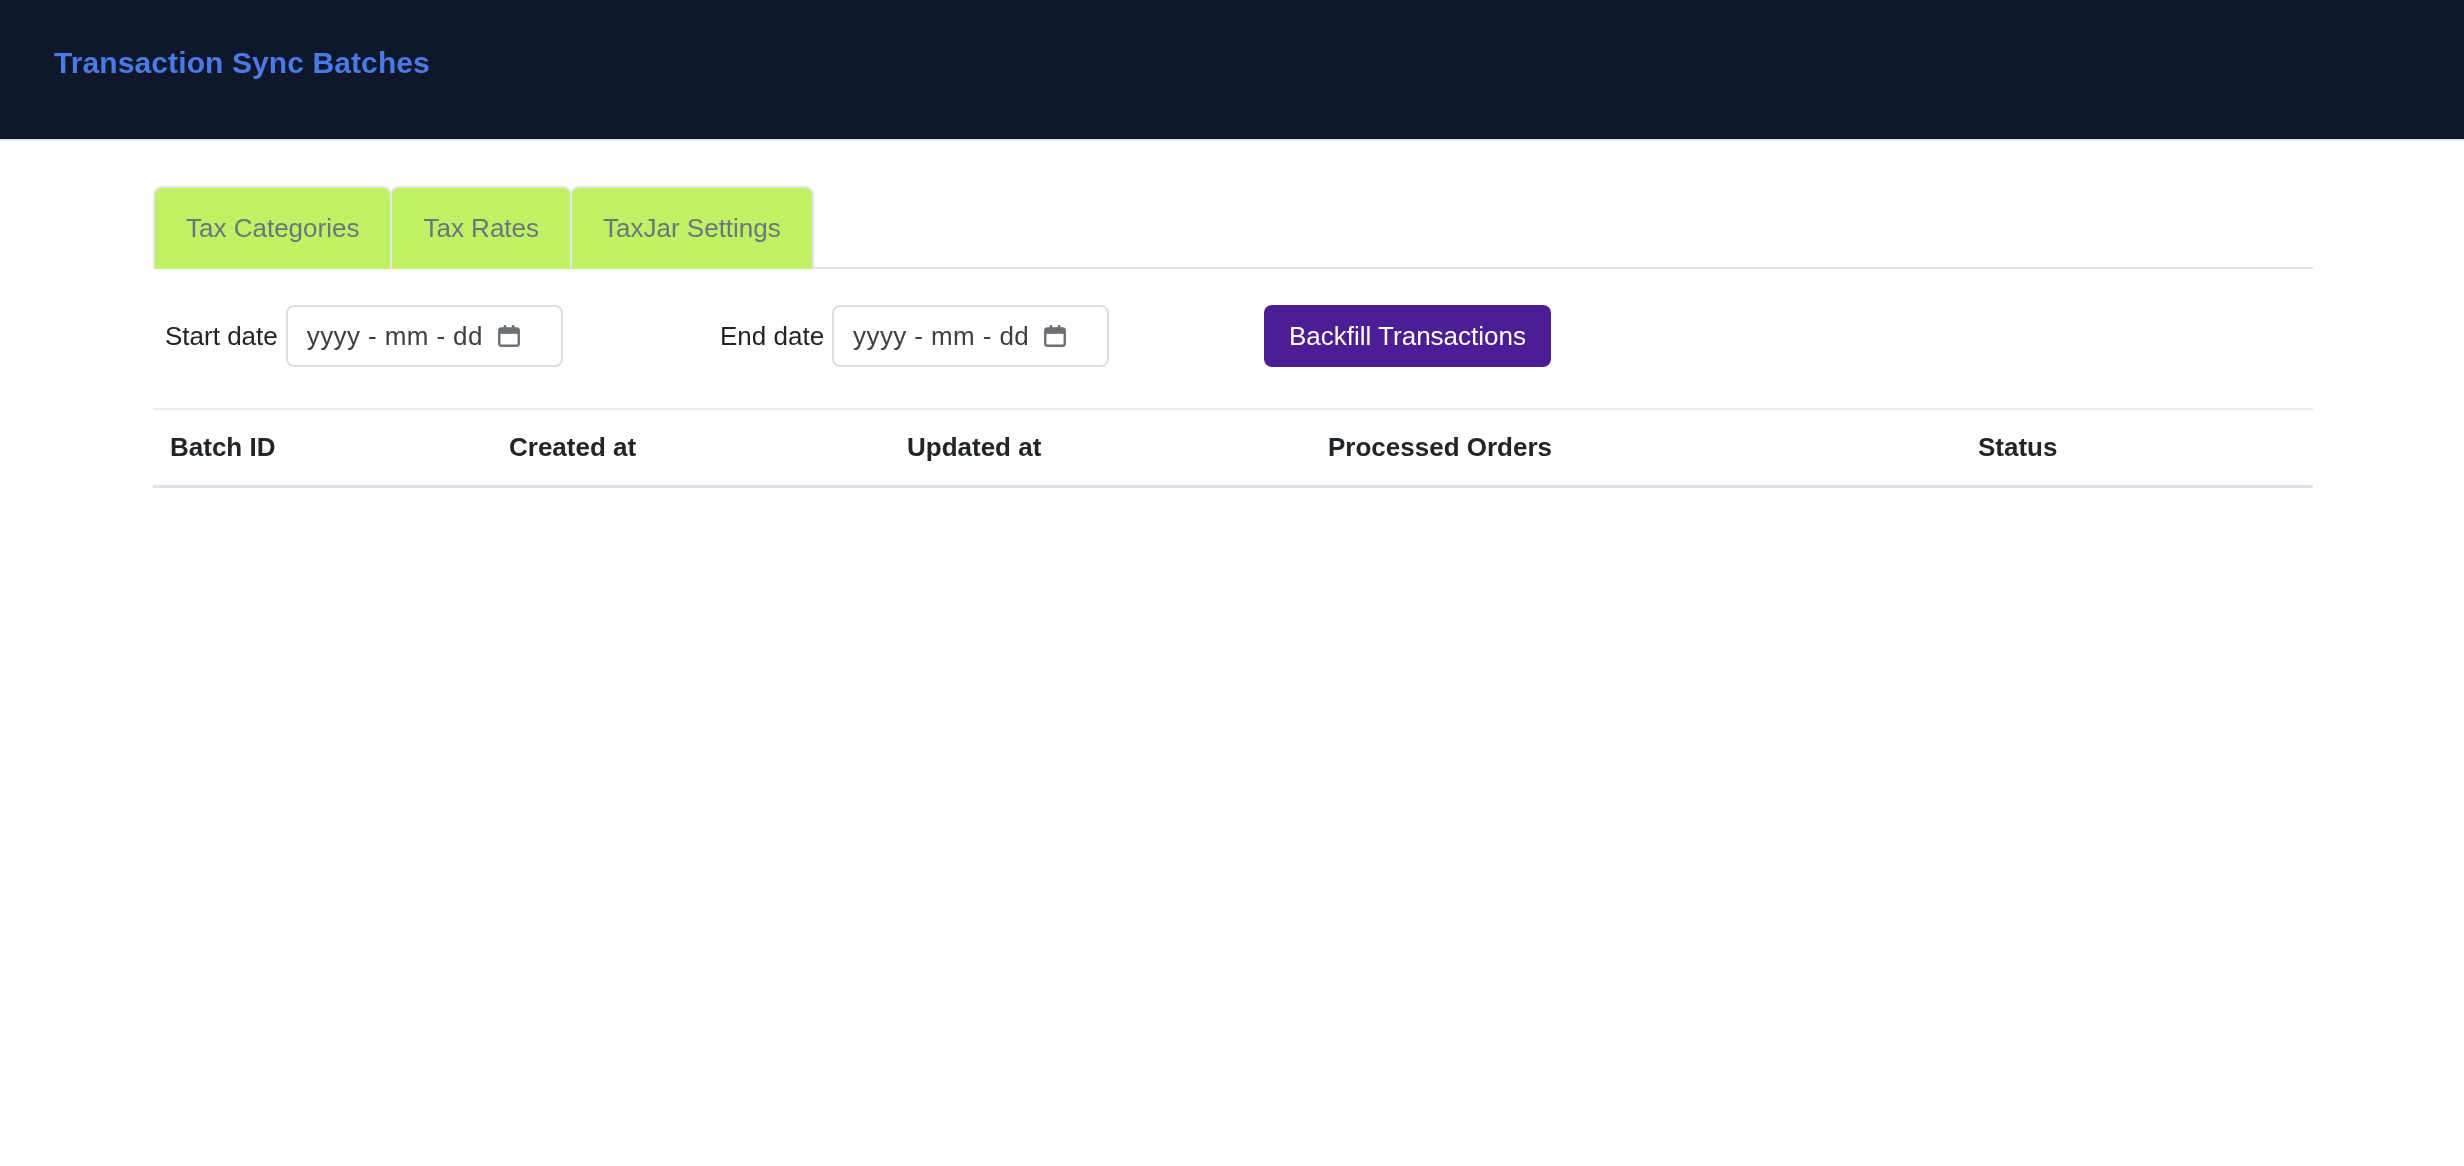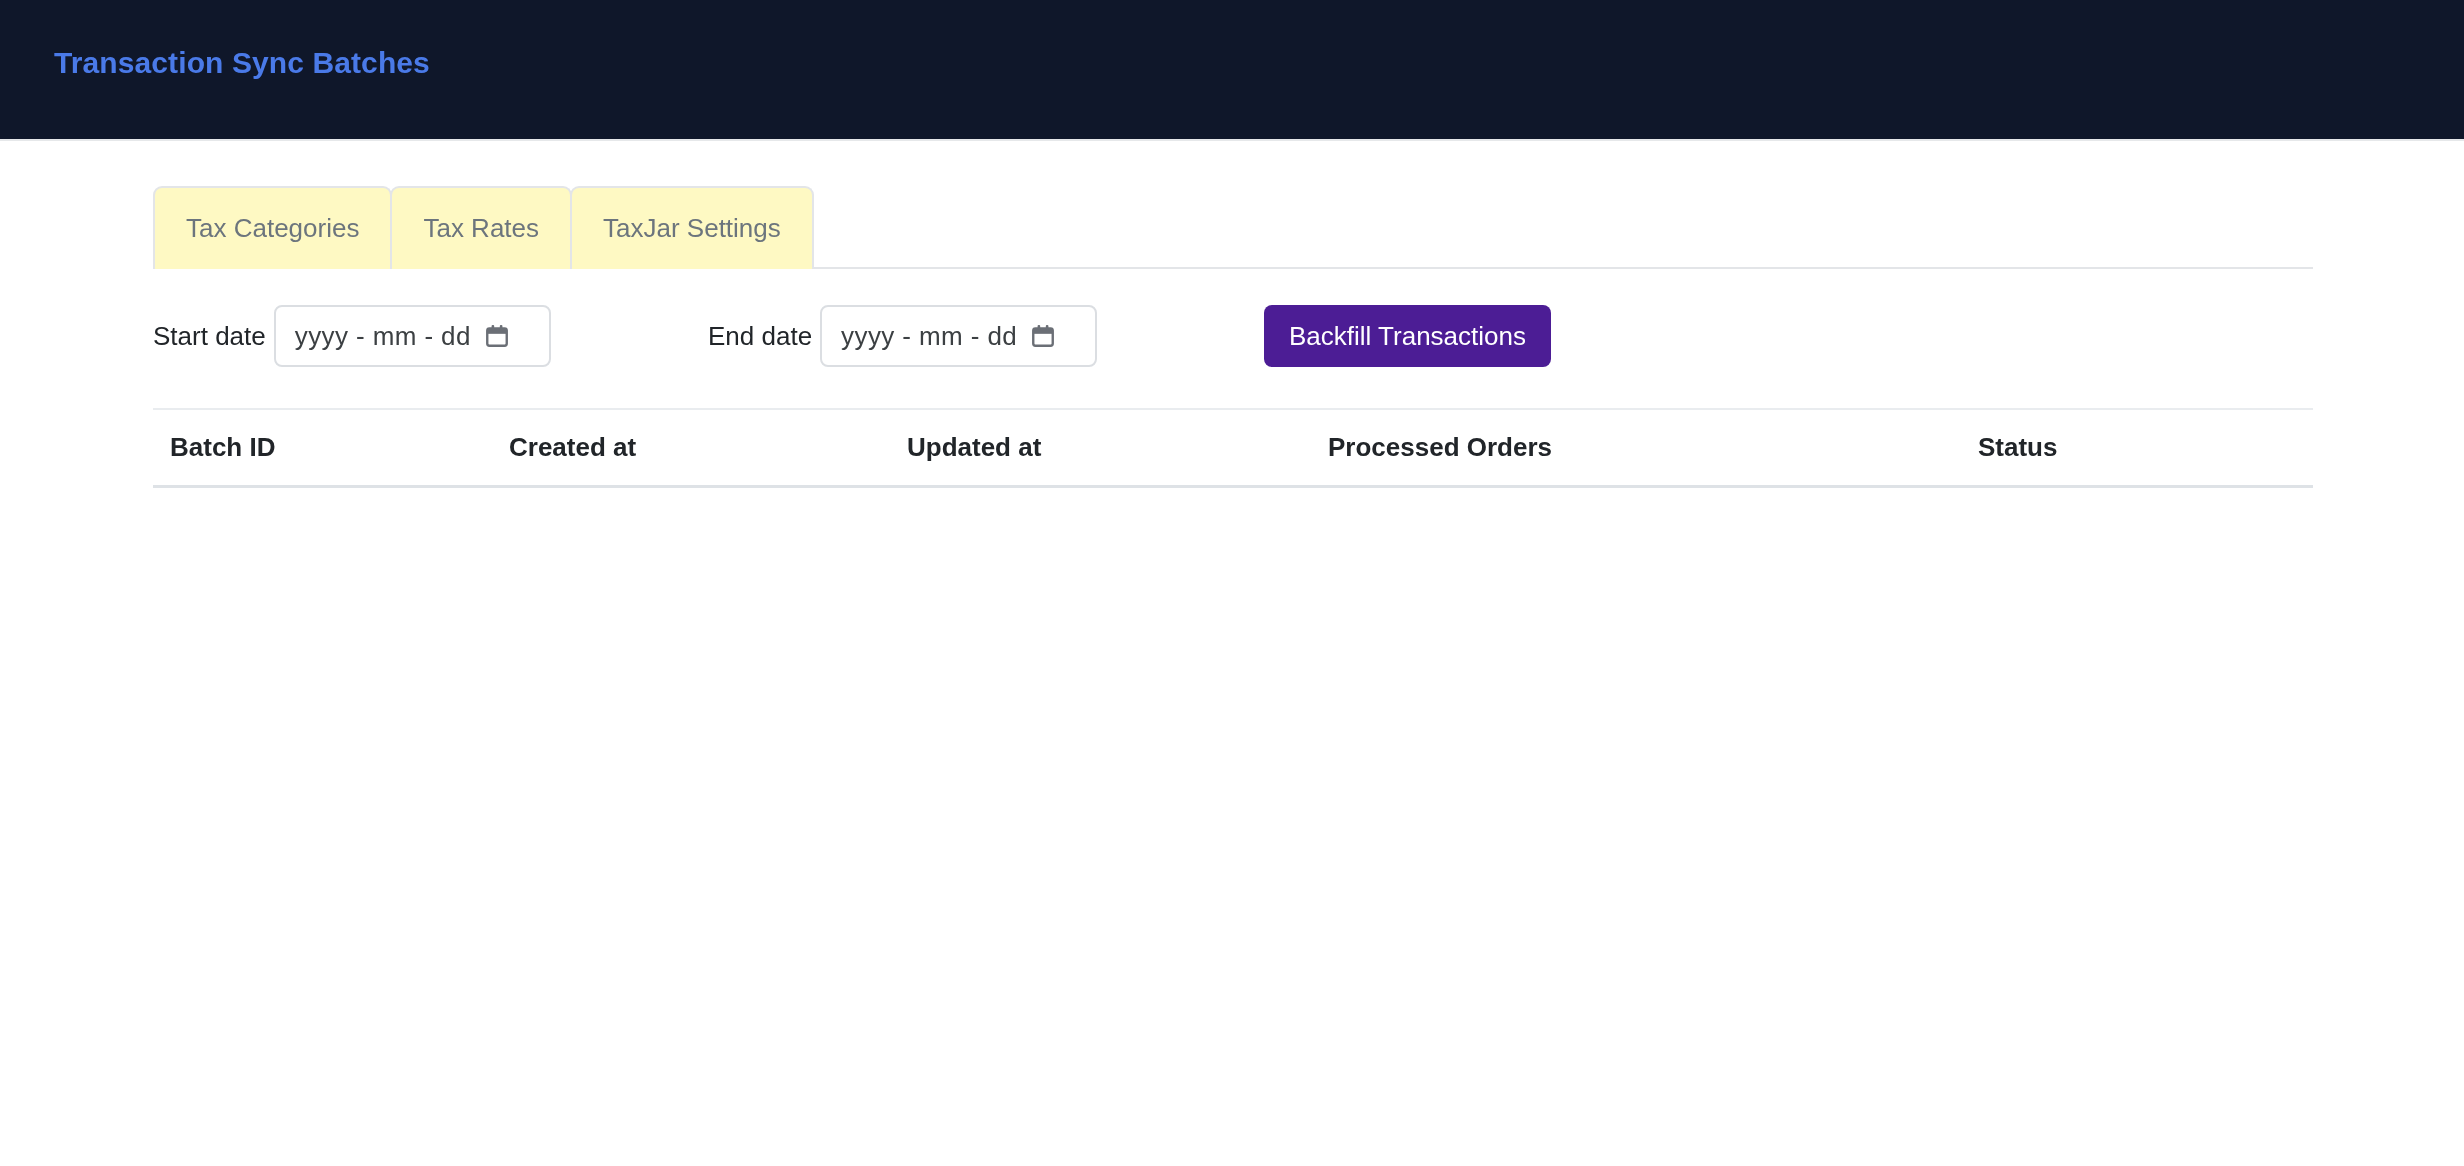--- a/index.html
+++ b/index.html
@@ -56,21 +56,21 @@
     height: 83px;
   }
   .tab {
     height: 83px;
     display: flex;
     align-items: center;
     justify-content: center;
     padding: 0 31px;
     font-size: 26px;
     color: #6c757d;
-    background: #fef9c3;
+    background: #bef264;
     border: 2px solid #e3e5e8;
     border-bottom: none;
     border-radius: 9px 9px 0 0;
     margin-right: -2px;
     white-space: nowrap;
     cursor: pointer;
     user-select: none;
   }
   .tab.active {
     background: #ffffff;
@@ -94,20 +94,21 @@
     top: 0;
     display: flex;
     align-items: center;
     height: 66px;
   }
   .field-label {
     font-size: 26px;
     color: #212529;
     white-space: nowrap;
     margin-right: 8px;
+    margin-left: 12px;
   }
   .date-input {
     display: flex;
     align-items: center;
     justify-content: flex-start;
     height: 62px;
     width: 277px;
     padding: 0 16px 0 19px;
     background: #ffffff;
     border: 2px solid #dbdee2;

